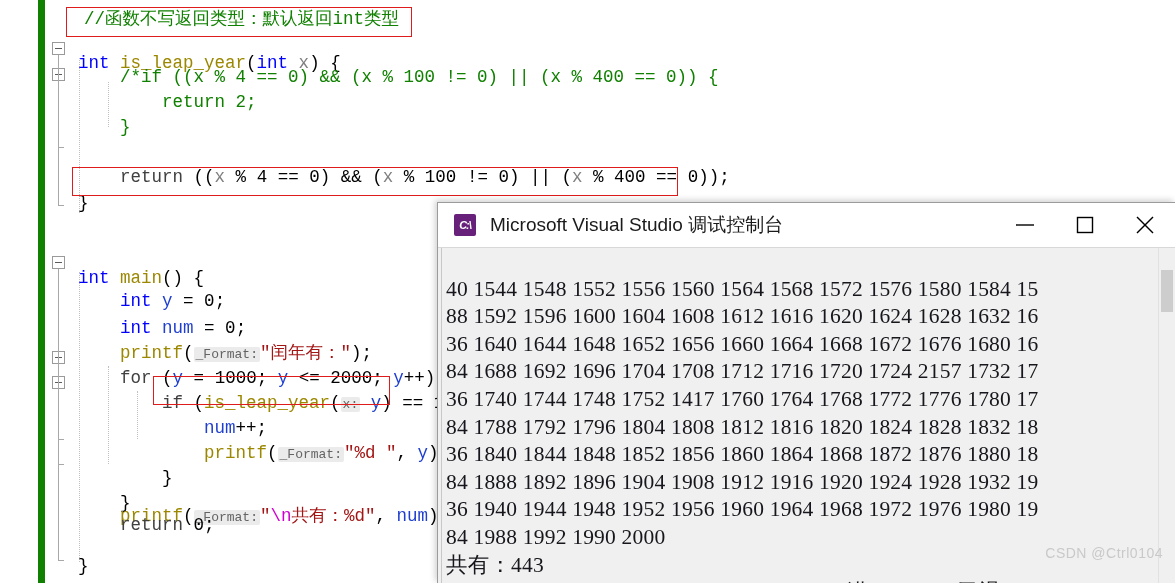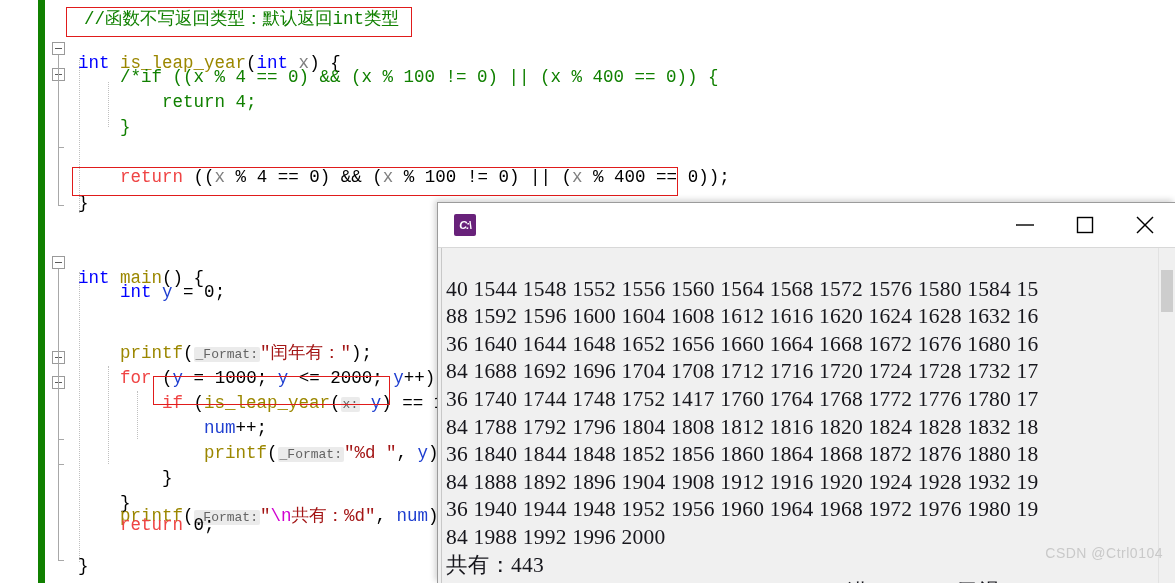--- a/index.html
+++ b/index.html
@@ -69,21 +69,21 @@
     position: absolute;
     left: 78px;
     white-space: pre;
     font-family: "Liberation Mono", "DejaVu Sans Mono", monospace;
     font-size: 17.5px;
     line-height: 19px;
     letter-spacing: 0px;
     color: #000000;
   }
   .kw     { color: #0000ff; }   
-  .ctl    { color: #ef4444; }   
+  .ctl    { color: #404040; }   
   .fn     { color: #9b8700; }   
   .id     { color: #808080; }   
   .var    { color: #1f3fd0; }   
   .num    { color: #000000; }
   .str    { color: #a31515; }
   .esc    { color: #d000d0; }
   .cmt    { color: #108000; }
   .punc   { color: #000000; }
   .op     { color: #000000; }
   .hint {
@@ -248,33 +248,34 @@
   <div class="indent-guide" style="left:79px; top:272px; height:290px;"></div>
   <div class="indent-guide" style="left:108px; top:366px; height:98px;"></div>
   <div class="indent-guide" style="left:137px; top:391px; height:48px;"></div>
 
   <div class="code-line" style="top:10px; left:84px;"><span class="cmt">//函数不写返回类型：默认返回int类型</span></div>
 
   <div class="code-line" style="top:54px;"><span class="kw">int</span> <span class="fn">is_leap_year</span><span class="punc">(</span><span class="kw">int</span> <span class="id">x</span><span class="punc">)</span> <span class="punc">{</span></div>
 
   <div class="code-line" style="top:68px;"><span class="cmt">    /*if ((x % 4 == 0) &amp;&amp; (x % 100 != 0) || (x % 400 == 0)) {</span></div>
 
-  <div class="code-line" style="top:93px;"><span class="cmt">        return 4;</span></div>
+  <div class="code-line" style="top:93px;"><span class="cmt">        return 2;</span></div>
 
   <div class="code-line" style="top:118px;"><span class="cmt">    }</span></div>
 
 
   <div class="code-line" style="top:168px;">    <span class="ctl">return</span> <span class="punc">((</span><span class="id">x</span> <span class="op">%</span> <span class="num">4</span> <span class="op">==</span> <span class="num">0</span><span class="punc">)</span> <span class="op">&amp;&amp;</span> <span class="punc">(</span><span class="id">x</span> <span class="op">%</span> <span class="num">100</span> <span class="op">!=</span> <span class="num">0</span><span class="punc">)</span> <span class="op">||</span> <span class="punc">(</span><span class="id">x</span> <span class="op">%</span> <span class="num">400</span> <span class="op">==</span> <span class="num">0</span><span class="punc">));</span></div>
 
   <div class="code-line" style="top:194px; left:78px;"><span class="punc">}</span></div>
 
   <div class="code-line" style="top:269px;"><span class="kw">int</span> <span class="fn">main</span><span class="punc">()</span> <span class="punc">{</span></div>
 
-  <div class="code-line" style="top:283px;">    <span class="kw">int</span> <span class="var">y</span> <span class="op">=</span> <span class="num">0</span><span class="punc">;</span></div>
-
+  <div class="code-line" style="top:292px;">    <span class="kw">int</span> <span class="var">y</span> <span class="op">=</span> <span class="num">0</span><span class="punc">;</span></div>
+
+  <div class="code-line" style="top:319px;">    <span class="kw">int</span> <span class="var">num</span> <span class="op">=</span> <span class="num">0</span><span class="punc">;</span></div>
 
   <div class="code-line" style="top:344px;">    <span class="fn">printf</span><span class="punc">(</span><span class="hint">_Format:</span><span class="str">"闰年有："</span><span class="punc">);</span></div>
 
   <div class="code-line" style="top:369px;">    <span class="ctl">for</span> <span class="punc">(</span><span class="var">y</span> <span class="op">=</span> <span class="num">1000</span><span class="punc">;</span> <span class="var">y</span> <span class="op">&lt;=</span> <span class="num">2000</span><span class="punc">;</span> <span class="var">y</span><span class="op">++</span><span class="punc">)</span> <span class="punc">{</span></div>
 
   <div class="code-line" style="top:394px;">        <span class="ctl">if</span> <span class="punc">(</span><span class="fn">is_leap_year</span><span class="punc">(</span><span class="hint">x:</span><span class="var"> y</span><span class="punc">)</span> <span class="op">==</span> <span class="num">1</span><span class="punc">)</span> <span class="punc">{</span></div>
 
   <div class="code-line" style="top:419px;">            <span class="var">num</span><span class="op">++</span><span class="punc">;</span></div>
 
   <div class="code-line" style="top:444px;">            <span class="fn">printf</span><span class="punc">(</span><span class="hint">_Format:</span><span class="str">"%d "</span><span class="punc">,</span> <span class="var">y</span><span class="punc">);</span></div>
@@ -293,20 +294,21 @@
   <div class="redbox" style="left:72px;  top:167px; width:606px; height:29px;"></div>
   <div class="redbox" style="left:153px; top:376px; width:237px; height:29px;"></div>
 </div>
 
 <div id="console">
 
   <div class="title-bar">
     <div class="app-icon">
       <span class="glyph">C:\</span>
     </div>
+    <div class="title-text">Microsoft Visual Studio 调试控制台</div>
 
     <div class="win-ctl-group">
       <div class="win-btn">
         <svg width="22" height="12" viewBox="0 0 22 12">
             <line x1="2" y1="6" x2="20" y2="6" stroke="#000" stroke-width="1.4"></line>
           </svg>
       </div>
       <div class="win-btn">
         <svg width="18" height="18" viewBox="0 0 18 18">
             <rect x="1.5" y="1.5" width="15" height="15" fill="none" stroke="#000" stroke-width="1.4"></rect>
@@ -321,27 +323,27 @@
     </div>
   </div>
 
   <div class="console-body">
     <div class="console-left-edge"></div>
 
     <div class="console-text">
 <span>40 1544 1548 1552 1556 1560 1564 1568 1572 1576 1580 1584 15</span>
 <span>88 1592 1596 1600 1604 1608 1612 1616 1620 1624 1628 1632 16</span>
 <span>36 1640 1644 1648 1652 1656 1660 1664 1668 1672 1676 1680 16</span>
-<span>84 1688 1692 1696 1704 1708 1712 1716 1720 1724 1728 1732 17</span>
+<span>84 1688 1692 1696 1704 1708 1712 1716 1720 1724 2157 1732 17</span>
 <span>36 1740 1744 1748 1752 1417 1760 1764 1768 1772 1776 1780 17</span>
 <span>84 1788 1792 1796 1804 1808 1812 1816 1820 1824 1828 1832 18</span>
 <span>36 1840 1844 1848 1852 1856 1860 1864 1868 1872 1876 1880 18</span>
 <span>84 1888 1892 1896 1904 1908 1912 1916 1920 1924 1928 1932 19</span>
 <span>36 1940 1944 1948 1952 1956 1960 1964 1968 1972 1976 1980 19</span>
-<span>84 1988 1992 1996 2000</span>
+<span>84 1988 1992 1990 2000</span>
 <span>共有：443</span>
 <span>D:\project\Project1\x64\Debug\Project1.exe (进程 13544)已退</span>
 
 </div>
 
     <div class="console-scrollbar">
       <div class="console-thumb"></div>
     </div>
   </div>
 </div>

